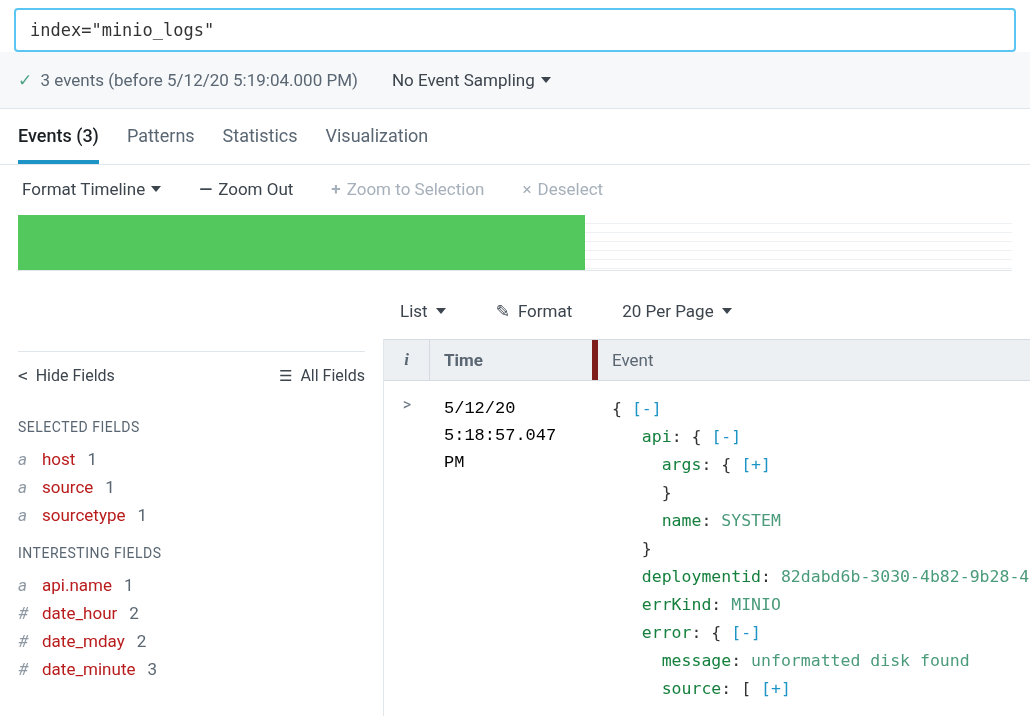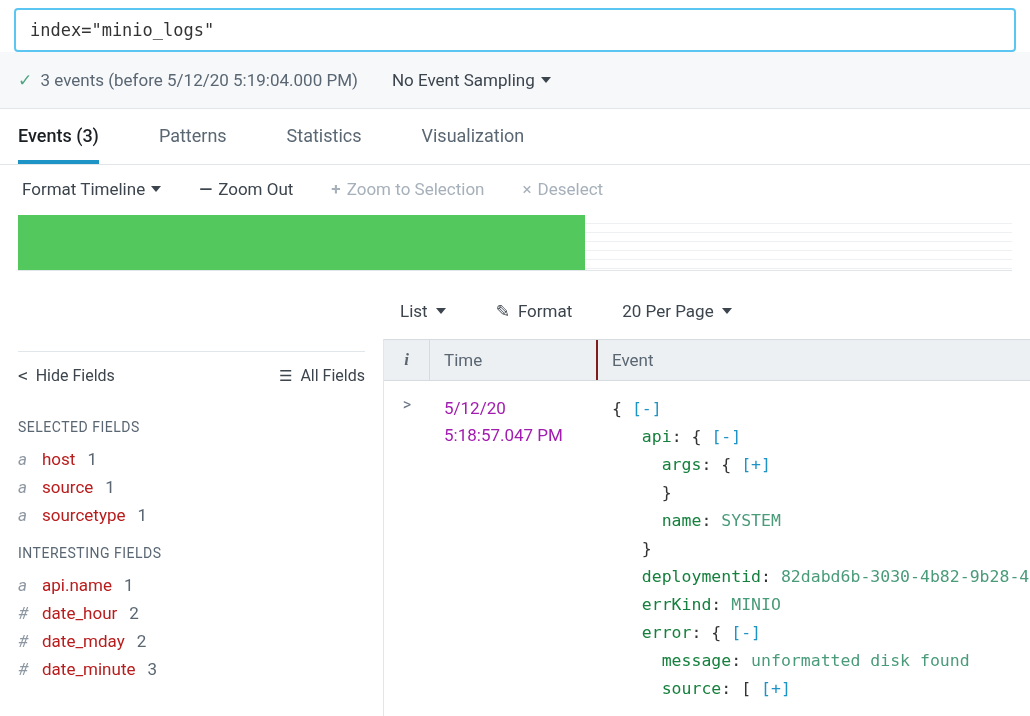--- a/index.html
+++ b/index.html
@@ -35,21 +35,21 @@
   .sampling { color: #3c444d; display: flex; align-items: center; gap: 6px; }
   .caret-down {
     display: inline-block;
     width: 0; height: 0;
     border-left: 5px solid transparent;
     border-right: 5px solid transparent;
     border-top: 6px solid #3c444d;
   }
   .tabs-row {
     display: flex;
-    gap: 60px;
+    gap: 28px;
     padding: 16px 18px 0 18px;
     border-bottom: 1px solid #e1e6eb;
   }
   .tab { padding-bottom: 14px; color: #5a6773; cursor: pointer; font-size: 18px; }
   .tab.active { color: #1a1f24; font-weight: 500; border-bottom: 4px solid #1e93c6; }
   .timeline-controls {
     display: flex;
     gap: 38px;
     padding: 14px 22px 10px 22px;
     color: #3c444d;
@@ -123,26 +123,26 @@
   .events-panel { flex: 1; border-left: 1px solid #e1e6eb; }
   .events-header {
     display: flex;
     background: #edf0f3;
     border-top: 1px solid #d5dbe0;
     border-bottom: 1px solid #d5dbe0;
     color: #5a6773;
     font-size: 17px;
   }
   .col-i { width: 46px; text-align: center; padding: 10px 0; font-family: Georgia, serif; font-style: italic; font-weight: 600; color: #5a6773; border-right: 1px solid #d5dbe0;}
-  .col-time { width: 168px; padding: 10px 14px; border-right: 2px solid #7f1d1d;}
+  .col-time { width: 168px; padding: 10px 14px; border-right: 6px solid #7f1d1d; font-weight: bold;}
   .col-event { flex: 1; padding: 10px 14px; }
   .event-row { display: flex; }
   .cell-i { width: 46px; text-align: center; padding: 14px 0; color: #5a6773; cursor: pointer; }
   .chev-right-grey { color: #6b7785; }
-  .cell-time { width: 168px; padding: 14px 14px; color: #a21caf; font-size: 17px; line-height: 1.6; }
+  .cell-time { width: 168px; padding: 14px 14px; color: #000000; font-size: 17px; line-height: 1.6; font-family: Liberation Mono, monospace; }
   .cell-event {
     flex: 1; padding: 14px 14px;
     font-family: "Consolas", "Monaco", monospace;
     font-size: 16.5px;
     line-height: 1.7;
     white-space: pre;
     color: #333;
     overflow: hidden;
   }
   .tok-key { color: #15803d; }

